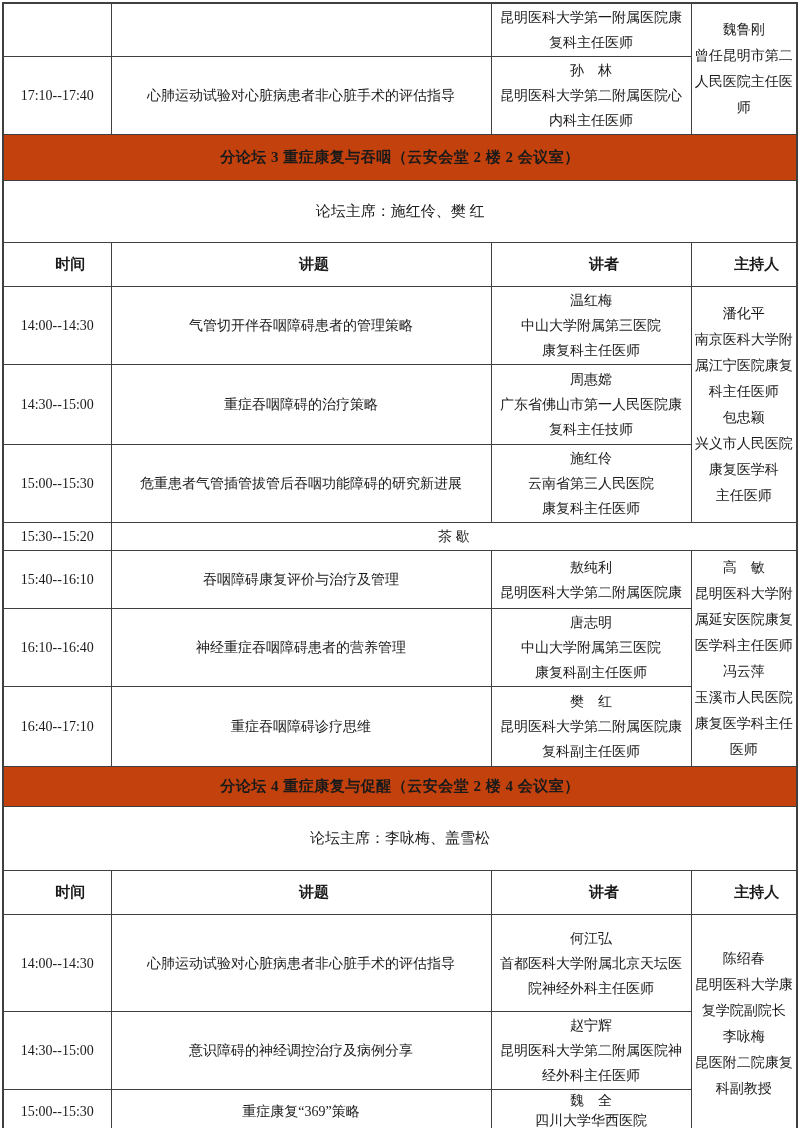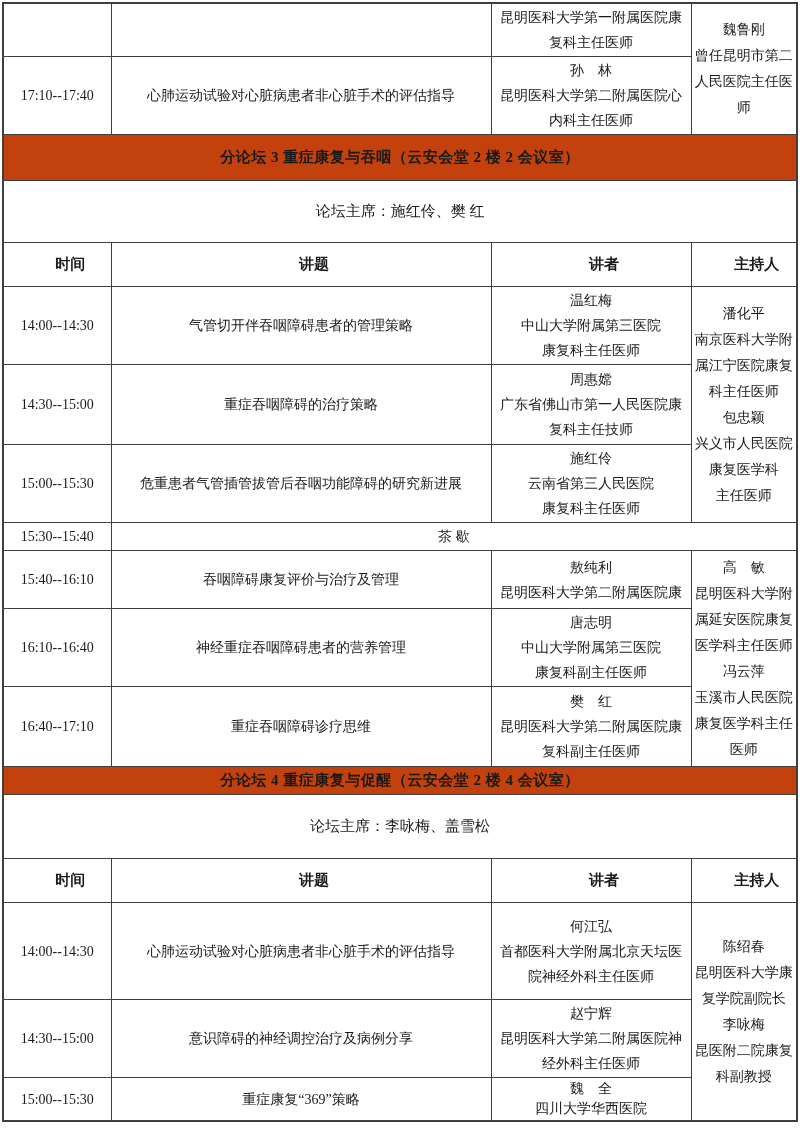--- a/index.html
+++ b/index.html
@@ -13,21 +13,21 @@
   .headrow td{font-weight:bold;font-size:15px;padding-left:28px;}
   .chair td{font-size:15px;}
   .mod{line-height:26px;text-align:center;}
   .tight{line-height:20px;}
   
   .r-a{height:50px;} .r-b{height:78px;}
   .r-band3{height:46px;} .r-chair3{height:62px;margin-top:24px;} .r-head{height:44px;}
   .r-f3r0{height:78px;} .r-f3r1{height:80px;} .r-f3r2{height:76px;}
   .r-tea{height:27px;}
   .r-f3r3{height:58px;padding-left:23px;} .r-f3r4{height:70px;} .r-f3r5{height:80px;}
-  .r-band4{height:28px;} .r-chair4{height:64px;}
+  .r-band4{height:40px;} .r-chair4{height:64px;}
   .r-f4r0{height:97px;} .r-f4r1{height:76px;} .r-f4r2{height:42px;}
 </style>
 </head>
 <body>
 
 <table class="sched">
   <colgroup>
       <col class="c-time">
       <col class="c-topic">
       <col class="c-speaker">
@@ -90,21 +90,21 @@
   </tr>
   <tr class="r-f3r2">
     <td>15:00--15:30</td>
     <td>危重患者气管插管拔管后吞咽功能障碍的研究新进展</td>
     <td>施红伶
 云南省第三人民医院
 康复科主任医师</td>
   </tr>
 
   <tr class="r-tea">
-    <td>15:30--15:40</td>
+    <td>15:30--15:20</td>
     <td colspan="3">茶 歇</td>
   </tr>
 
   <tr class="r-f3r3">
     <td>15:40--16:10</td>
     <td>吞咽障碍康复评价与治疗及管理</td>
     <td>敖纯利
 昆明医科大学第二附属医院康</td>
     <td class="mod" rowspan="3">高　敏
 昆明医科大学附

